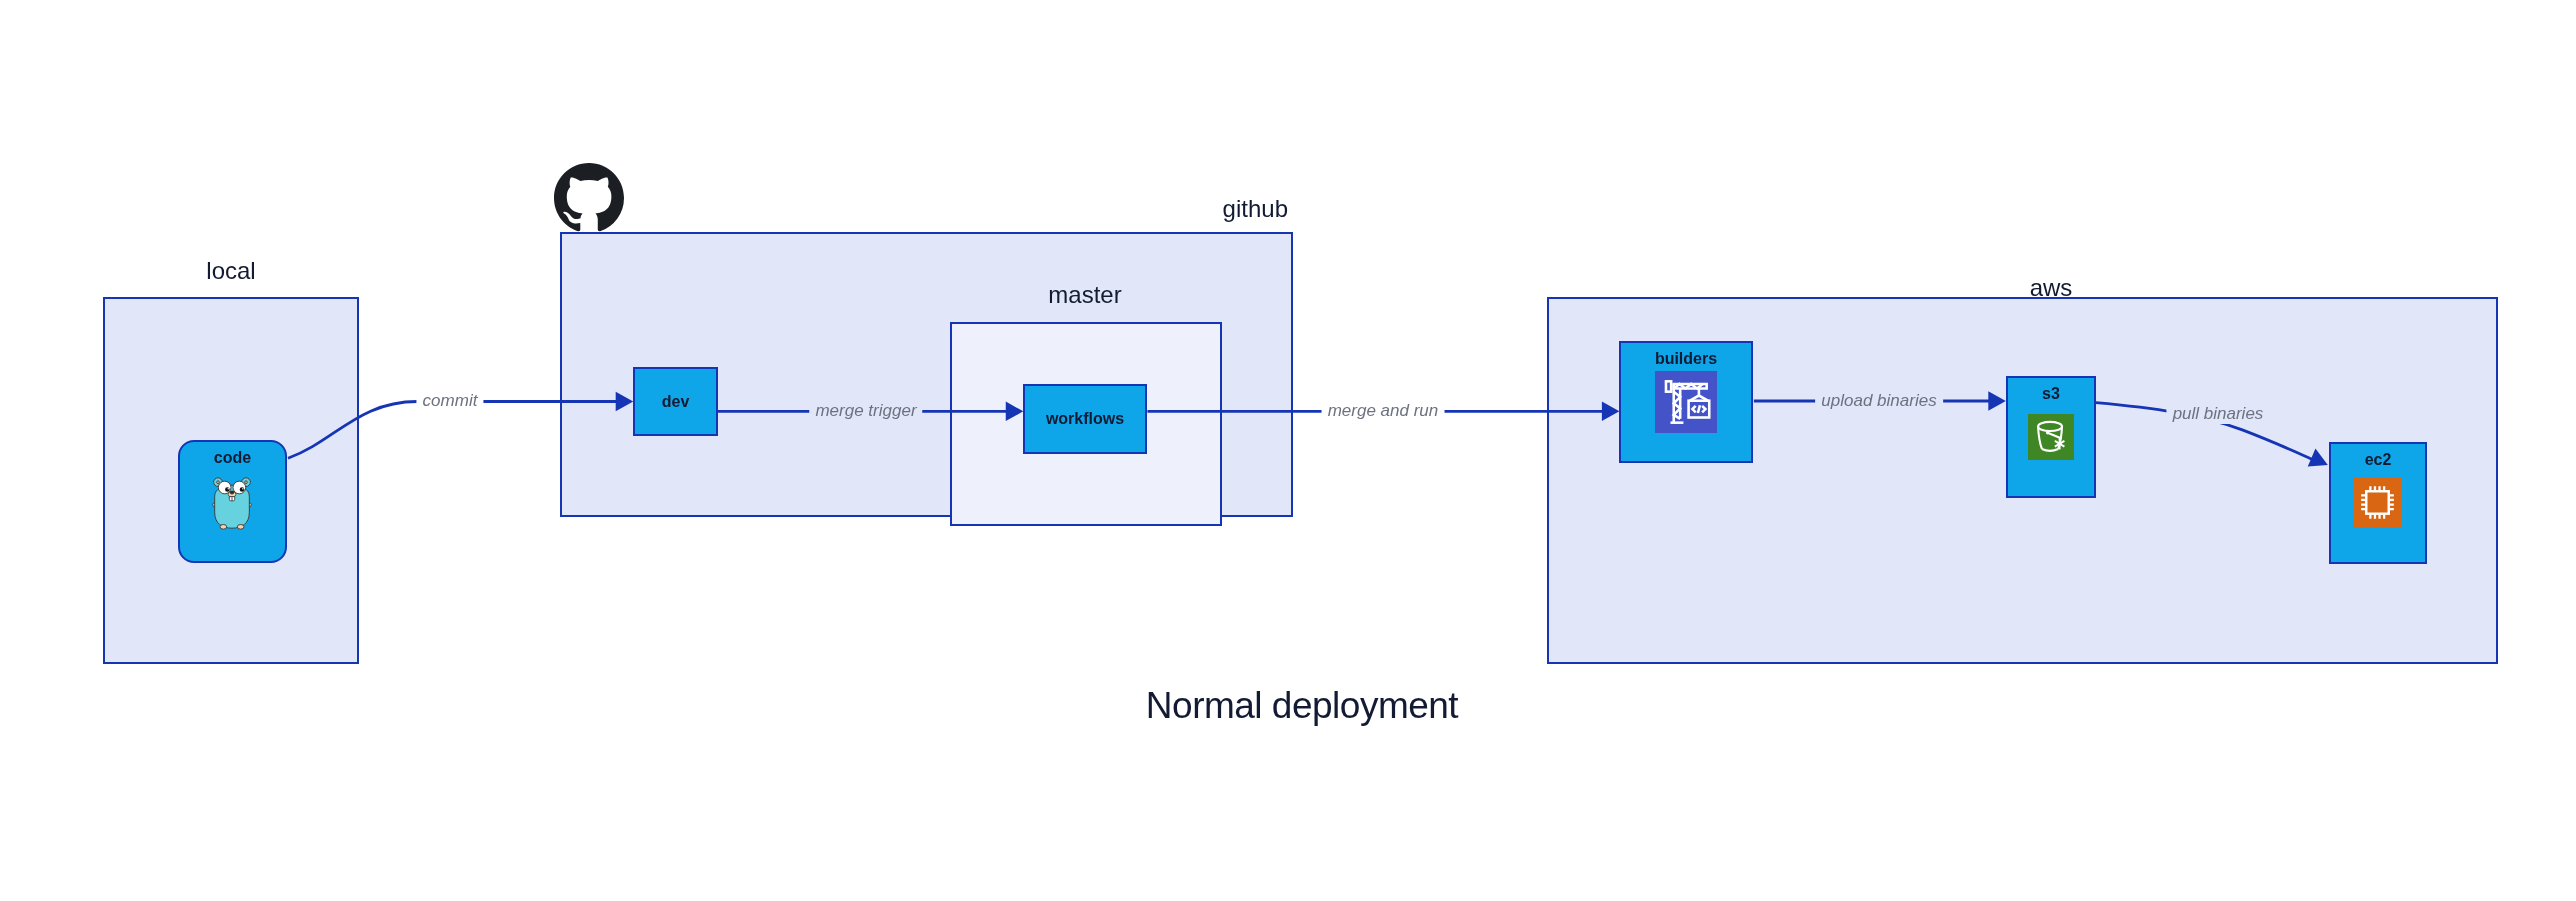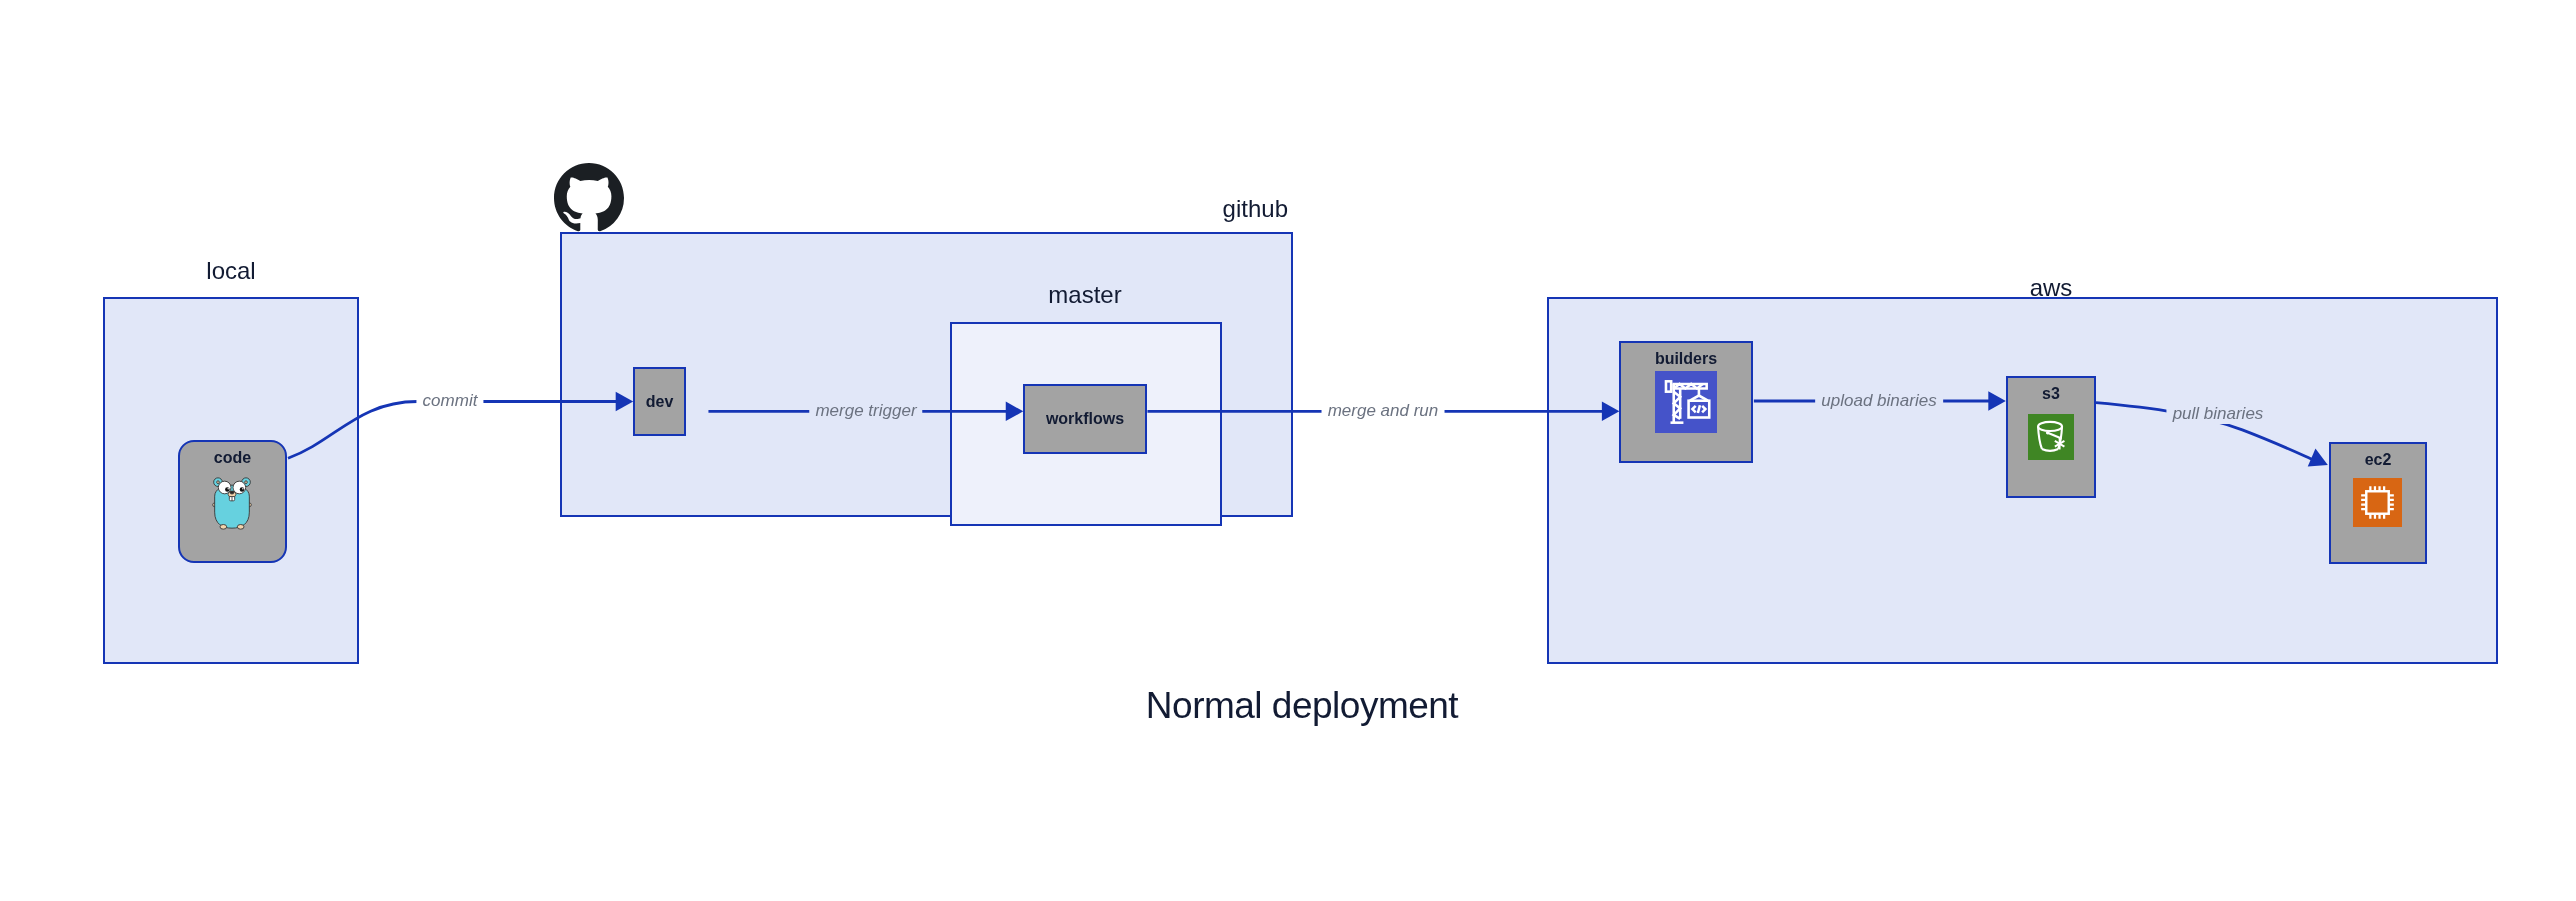--- a/index.html
+++ b/index.html
@@ -10,21 +10,21 @@
   .container {
     position:absolute; background:#e1e7f8; border:2.6px solid #1535b5; z-index:1;
   }
   .container.inner { background:#eef1fb; z-index:2; }
   .container-label {
     position:absolute; font-size:24px; color:#121b33; z-index:3; white-space:nowrap;
   }
 
   
   .node {
-    position:absolute; background:#a3a3a3; border:2.6px solid #1535b5; z-index:4;
+    position:absolute; background:#0ea5e9; border:2.6px solid #1535b5; z-index:4;
   }
   .node-label {
     position:absolute; left:0; width:100%; text-align:center;
     font-weight:bold; font-size:16px; color:#121b33;
   }
   .node-label.top { top:6.7px; }
   .node-label.center { top:50%; transform:translateY(-50%); }
   .node-icon { position:absolute; }
 
   
@@ -123,21 +123,21 @@
         <g stroke="#3a3a3a" stroke-width="1.3">
           <ellipse cx="30" cy="31" rx="6" ry="4.4" fill="#f3d4ac"></ellipse>
           <ellipse cx="30" cy="28.6" rx="3" ry="2.2" fill="#2b2420"></ellipse>
           <path d="M26 34.6 h8 v4.4 a2 2 0 0 1 -2 2 h-4 a2 2 0 0 1 -2 -2 Z" fill="#ffffff"></path>
           <line x1="30" y1="34.6" x2="30" y2="41"></line>
         </g>
       </svg>
     </div>
   </div>
 
-  <div class="node" style="left:633px; top:367px; width:53px; height:69px;">
+  <div class="node" style="left:633px; top:367px; width:85px; height:69px;">
     <div class="node-label center">dev</div>
   </div>
 
   <div class="node" style="left:1023px; top:384px; width:124px; height:70px;">
     <div class="node-label center">workflows</div>
   </div>
 
   <div class="node" style="left:1619px; top:341px; width:134px; height:122px;">
     <div class="node-label top">builders</div>
     <div class="node-icon" style="left:34px; top:28px;">

